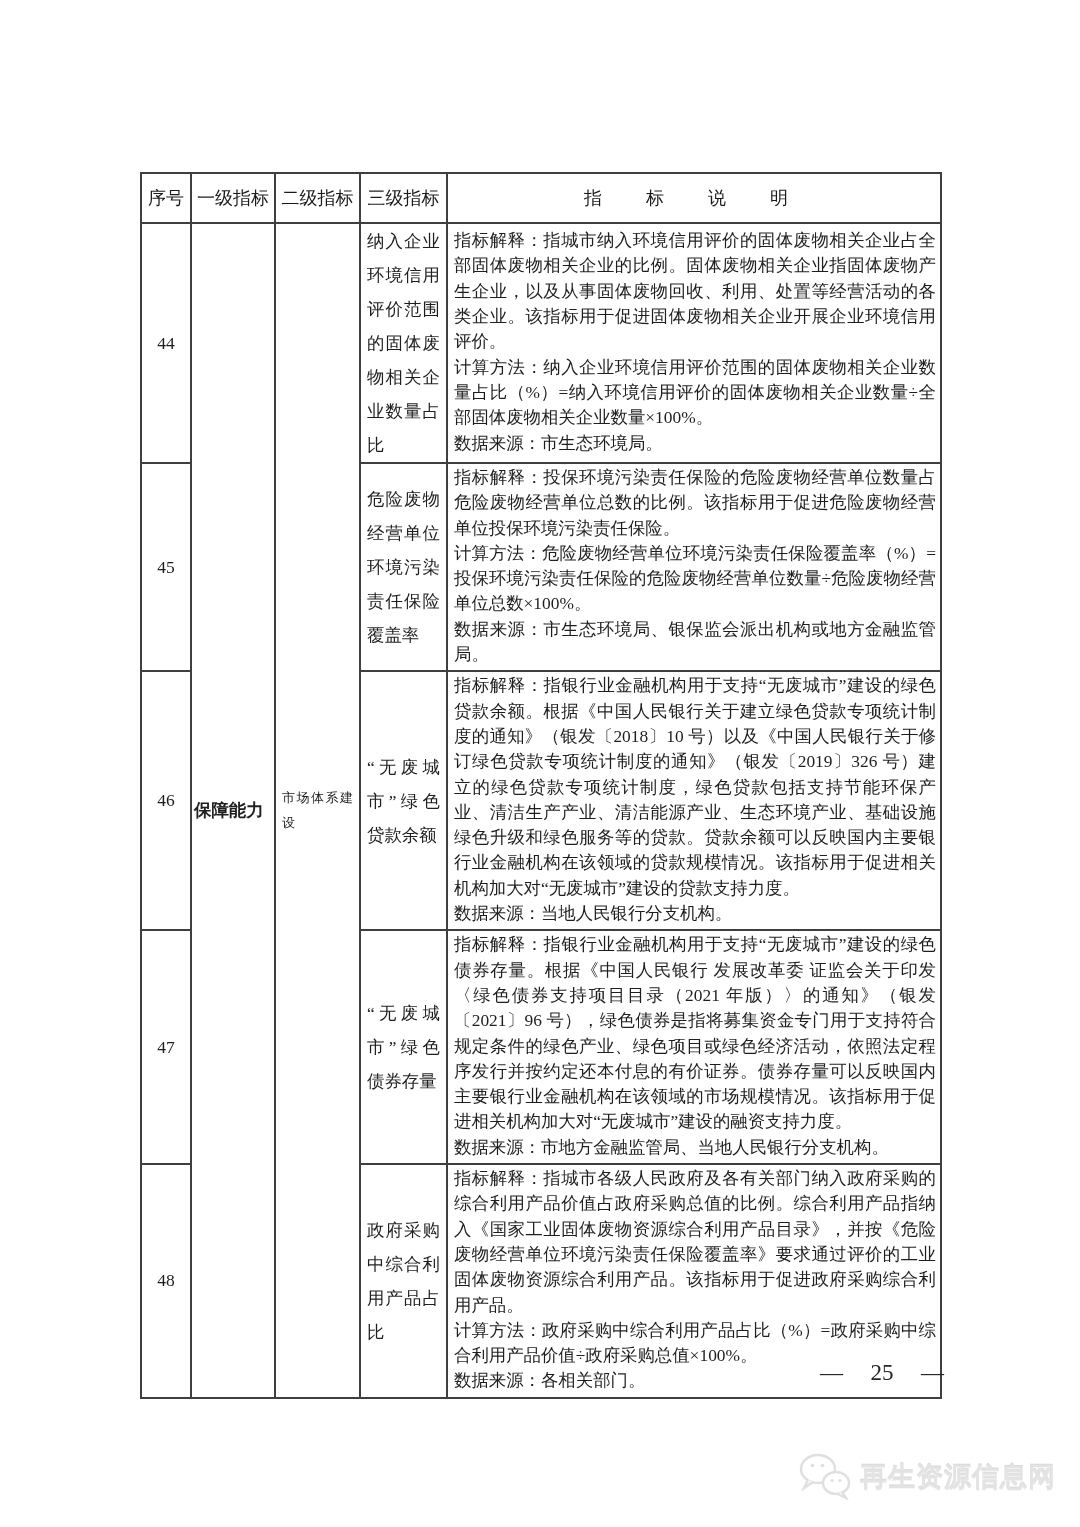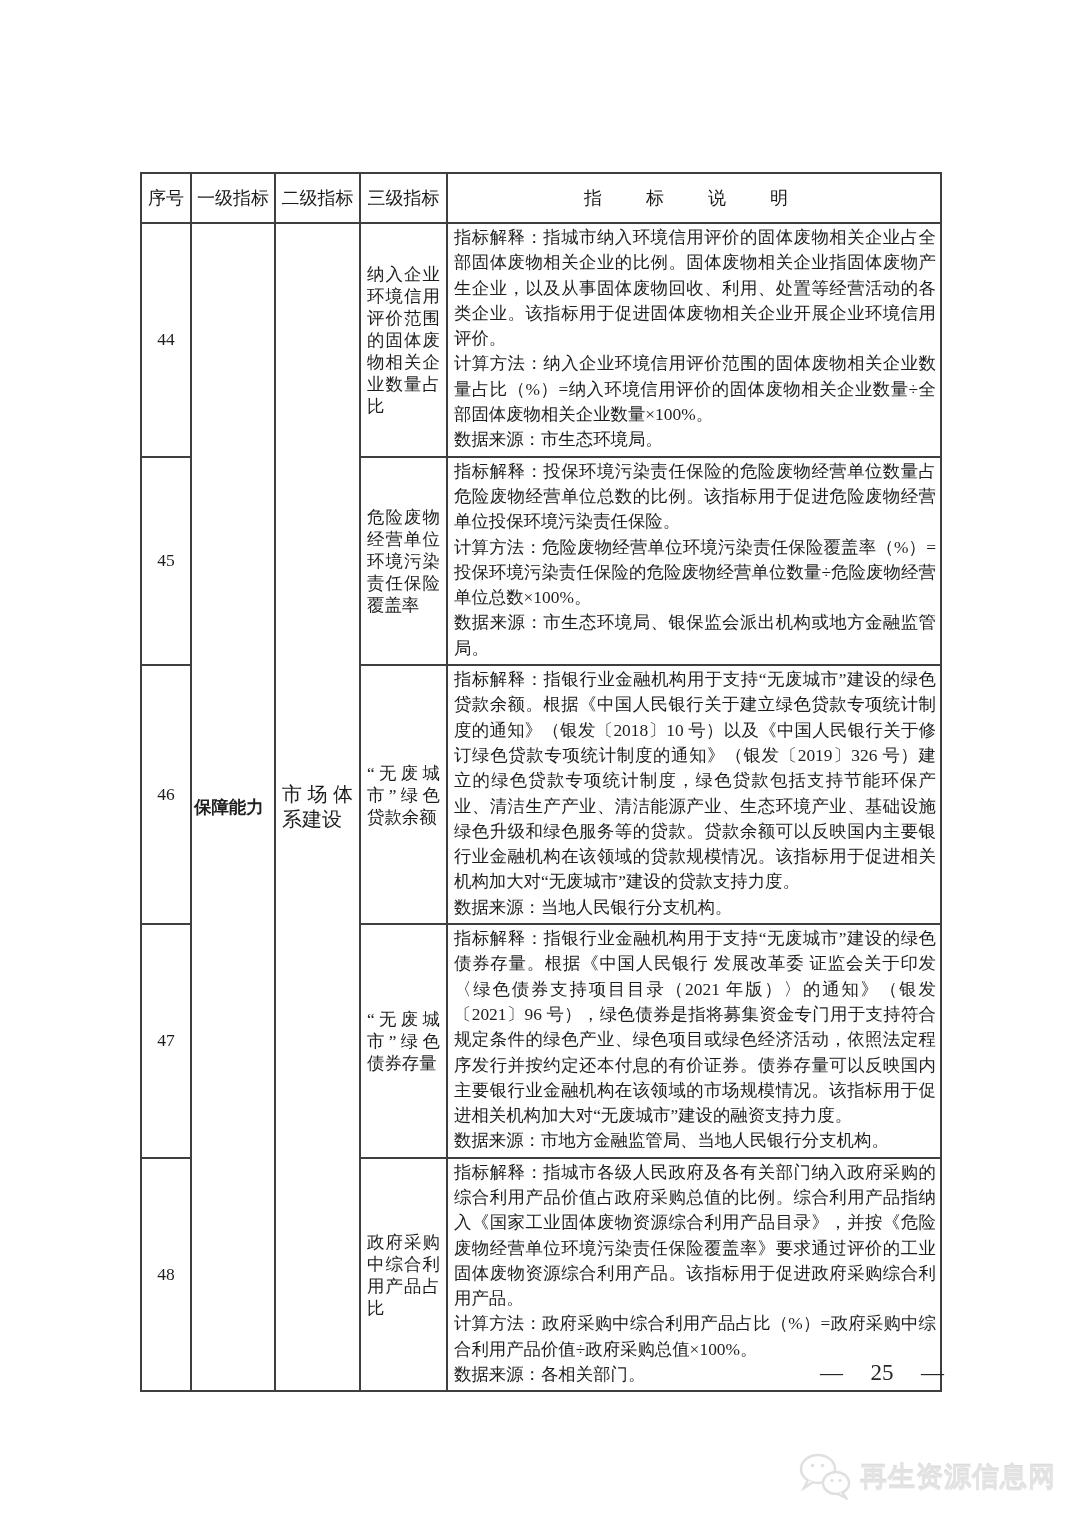--- a/index.html
+++ b/index.html
@@ -42,32 +42,32 @@
   }
   td.lvl1-cell {
     font-family:"Liberation Sans","DejaVu Sans",sans-serif;
     font-weight:bold;
     font-size:17.4px;
     vertical-align:middle;
     padding:0 2px;
     text-align:justify;
   }
   td.lvl2-cell {
-    font-size:20px;
+    font-size:13px;
     vertical-align:middle;
     padding:0 6px;
     text-align:justify;
     line-height:25px;
   }
   td.lvl3-cell {
     font-size:17.4px;
     vertical-align:middle;
     padding:0 6px;
     text-align:justify;
-    line-height:22px;
+    line-height:34px;
   }
   td.desc-cell {
     font-size:17.4px;
     vertical-align:middle;
     padding:1px 4px 3px 6px;
     line-height:25.3px;
   }
   td.desc-cell p {
     text-align:justify;
     margin:0;

